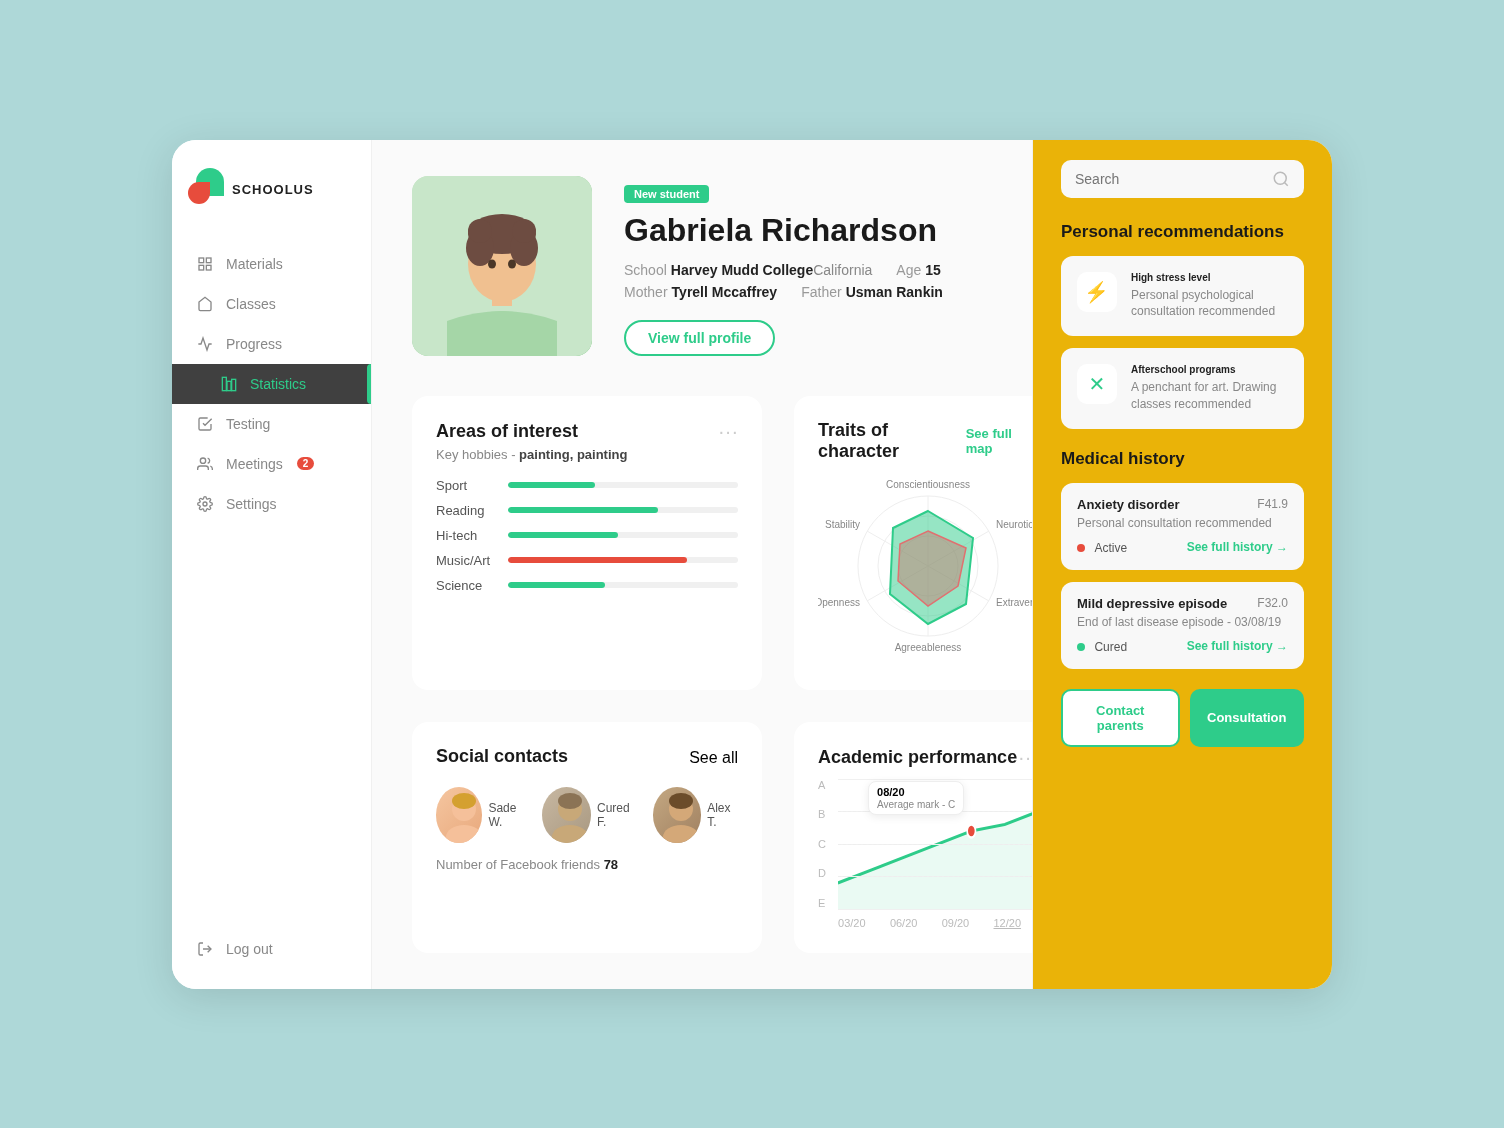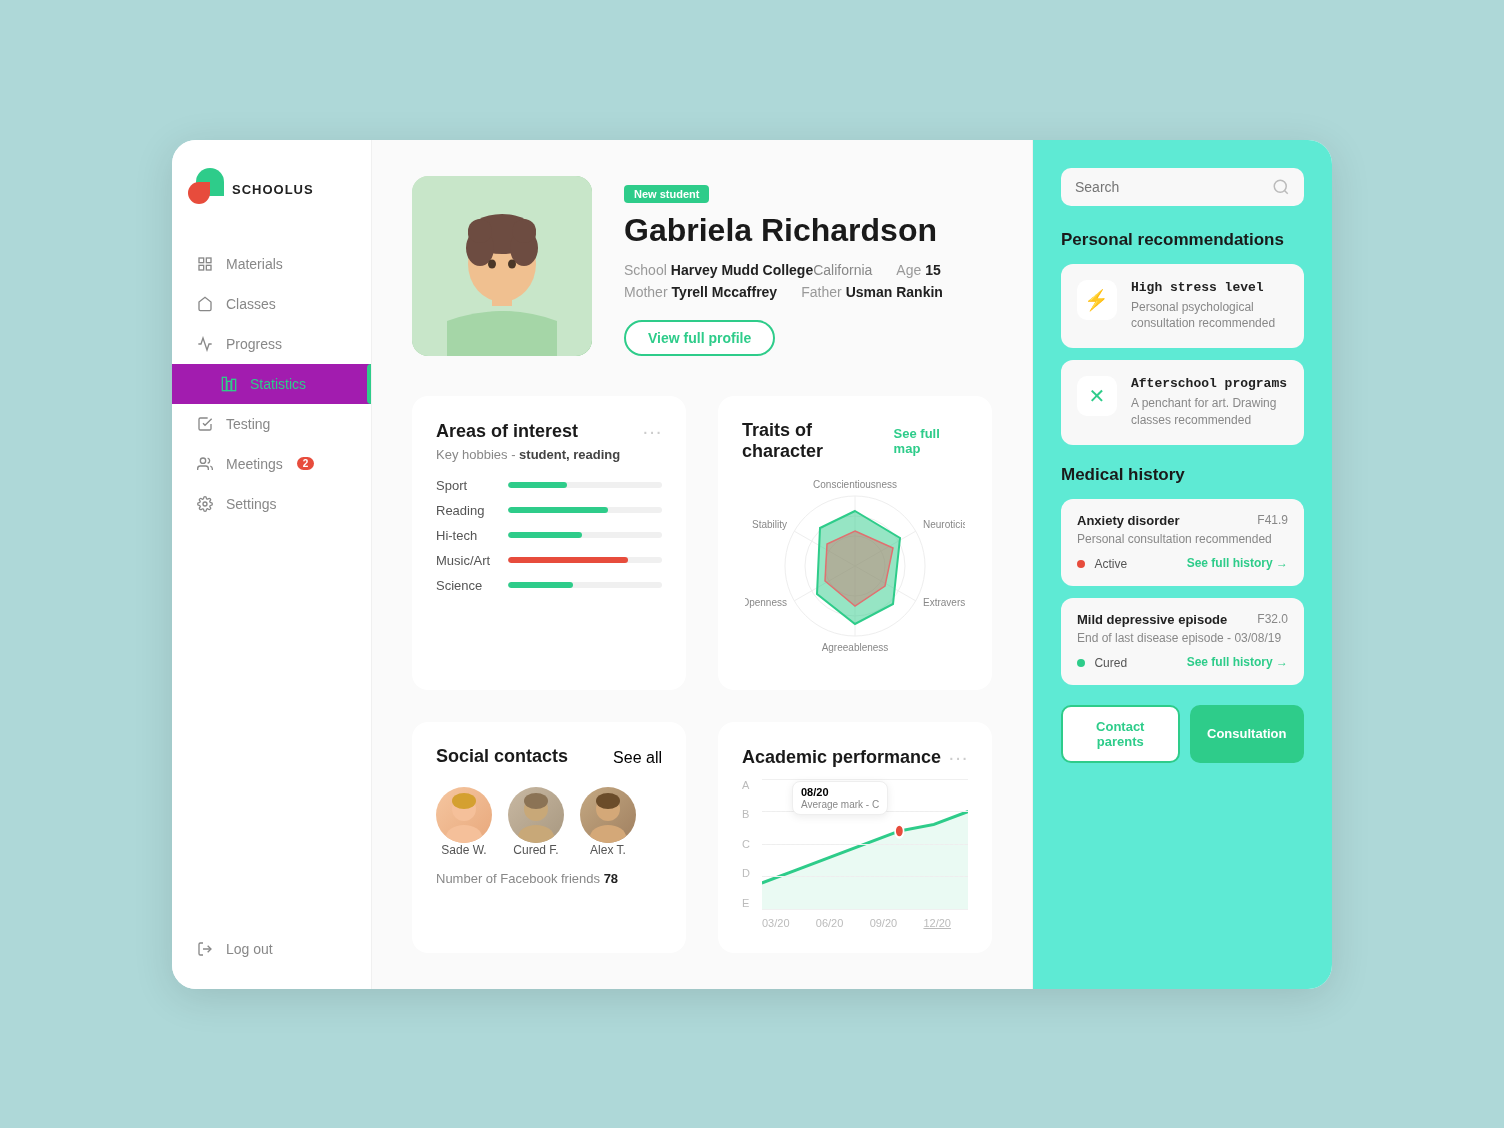--- a/index.html
+++ b/index.html
@@ -71,21 +71,21 @@
       padding: 11px 24px;
       cursor: pointer;
       border-radius: 0;
       color: #888;
       font-size: 14px;
       position: relative;
       text-decoration: none;
     }
     .nav-item.active {
       color: #2ecc8a;
-      background: #a21caf;
+      background: #404040;
       padding-left: 48px;
     }
     .nav-item.active::after {
       content: '';
       position: absolute;
       right: 0; top: 0; bottom: 0;
       width: 4px;
       background: #2ecc8a;
       border-radius: 4px 0 0 4px;
     }
@@ -112,22 +112,22 @@
     
     .main-content {
       flex: 1;
       padding: 36px 40px;
       overflow-y: auto;
       background: #fafafa;
     }
     
     .right-panel {
       width: 300px;
-      padding: 28px 28px;
-      background: #5eead4;
+      padding: 20px 28px;
+      background: #eab308;
       border-left: 1px solid #f0f0f0;
       flex-shrink: 0;
       overflow-y: auto;
     }
     
     .profile-header {
       display: flex;
       align-items: flex-end;
       gap: 32px;
       margin-bottom: 40px;
@@ -265,22 +265,22 @@
       justify-content: space-between;
       margin-bottom: 16px;
     }
     .contacts-avatars {
       display: flex;
       gap: 16px;
       margin-bottom: 14px;
     }
     .contact-item {
       display: flex;
-      flex-direction: column;
-      align-items: center;
+      align-items: center;
+      gap: 6px;
     }
     .contact-avatar {
       width: 56px;
       height: 56px;
       border-radius: 50%;
       background: #ddd;
       overflow: hidden;
     }
     .contact-avatar.c1 { background: linear-gradient(135deg, #f5c6a0, #e8a87c); }
     .contact-avatar.c2 { background: linear-gradient(135deg, #c8b8a2, #a89880); }
@@ -335,25 +335,24 @@
       background: #fff;
       display: flex;
       align-items: center;
       justify-content: center;
       flex-shrink: 0;
       font-size: 20px;
     }
     .rec-icon.stress { color: #e74c3c; }
     .rec-icon.afterschool { color: #2ecc8a; }
     .rec-title {
-      font-size: 13px;
+      font-size: 10px;
       font-weight: 700;
       color: #222;
       margin-bottom: 4px;
-      font-family: Liberation Mono, monospace;
     }
     .rec-desc {
       font-size: 12px;
       color: #888;
       line-height: 1.4;
     }
     .medical-section {
       margin-top: 20px;
     }
     .medical-card {
@@ -588,21 +587,21 @@
     </div>
 
     <div class="sections-grid">
 
       <div class="section-card">
         <div class="section-title">
           <span>Areas of interest</span>
           <span class="more-btn">···</span>
         </div>
         <p class="hobbies-text">
-          Key hobbies - <span>student, reading</span>
+          Key hobbies - <span>painting, painting</span>
         </p>
         <div id="interest-bars">
             <div class="interest-bar-row">
     <span class="interest-label">Sport</span>
     <div class="bar-bg">
       <div class="bar-fill" style="width:38%;background:#2ecc8a;"></div>
     </div>
   </div>
             <div class="interest-bar-row">
     <span class="interest-label">Reading</span>

